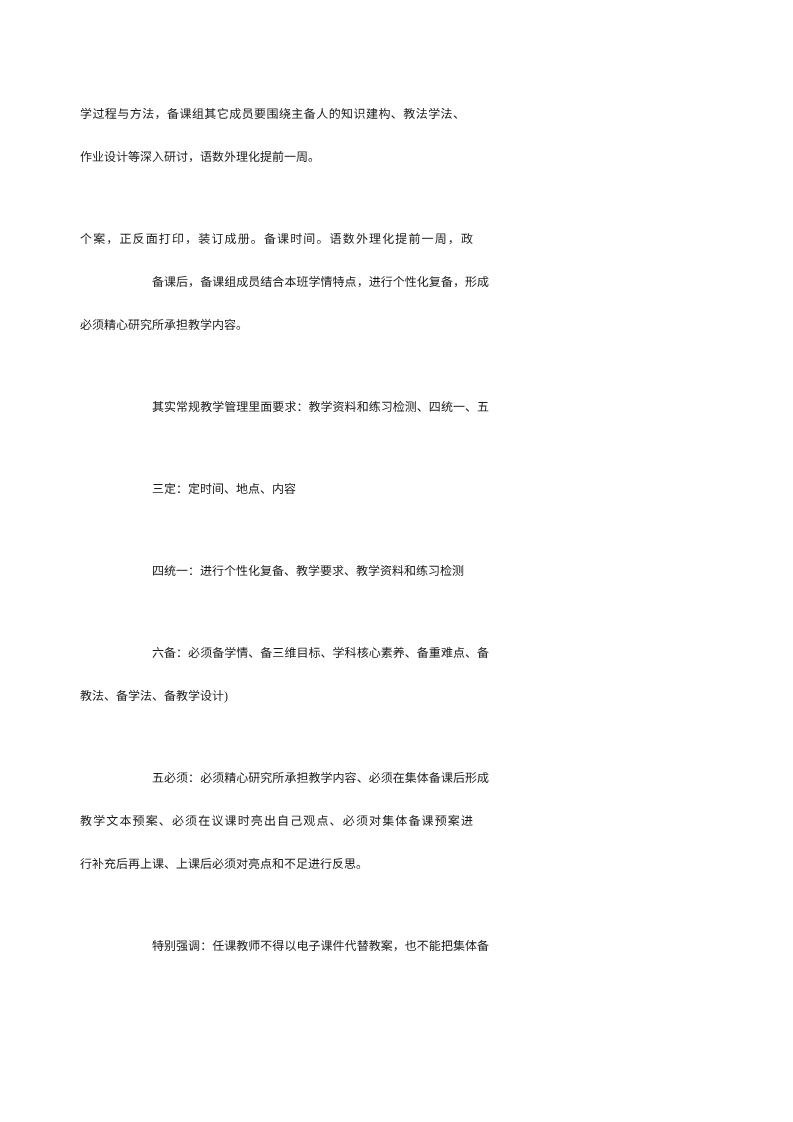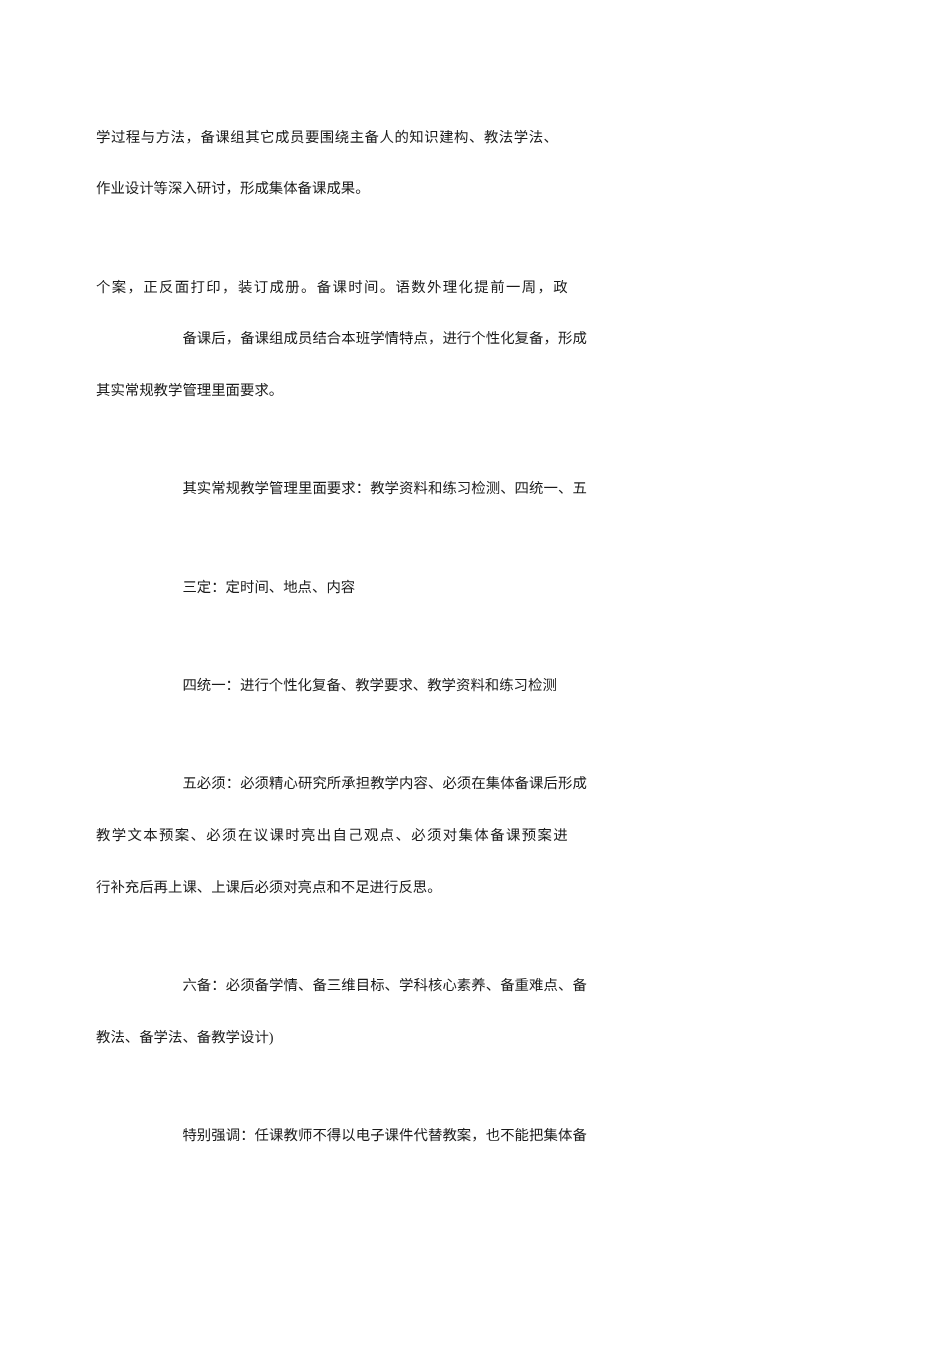--- a/index.html
+++ b/index.html
@@ -42,50 +42,50 @@
   }
 </style>
 </head>
 <body>
 
 <div class="page">
   <div class="content">
 
     <div class="para">
       <div class="line justify"><span style="letter-spacing: 0.433333px;">学过程与方法，备课组其它成员要围绕主备人的知识建构、教法学法、</span></div>
-      <div class="line"><span>作业设计等深入研讨，形成集体备课成果。</span></div>
+      <div class="line"><span>作业设计等深入研讨，语数外理化提前一周。</span></div>
     </div>
 
     <div class="para">
       <div class="line justify"><span style="letter-spacing: 1.13793px;">个案，正反面打印，装订成册。备课时间。语数外理化提前一周，政</span></div>
       <div class="line first-indent justify"><span style="letter-spacing: 0.037037px;">备课后，备课组成员结合本班学情特点，进行个性化复备，形成</span></div>
-      <div class="line"><span>其实常规教学管理里面要求。</span></div>
+      <div class="line"><span>必须精心研究所承担教学内容。</span></div>
     </div>
 
     <div class="para">
       <div class="line first-indent justify"><span style="letter-spacing: 0.037037px;">其实常规教学管理里面要求：教学资料和练习检测、四统一、五</span></div>
     </div>
 
     <div class="para">
       <div class="line first-indent"><span>三定：定时间、地点、内容</span></div>
     </div>
 
     <div class="para">
       <div class="line first-indent"><span>四统一：进行个性化复备、教学要求、教学资料和练习检测</span></div>
     </div>
 
     <div class="para">
+      <div class="line first-indent justify"><span style="letter-spacing: 0.037037px;">六备：必须备学情、备三维目标、学科核心素养、备重难点、备</span></div>
+      <div class="line"><span>教法、备学法、备教学设计)</span></div>
+    </div>
+
+    <div class="para">
       <div class="line first-indent justify"><span style="letter-spacing: 0.037037px;">五必须：必须精心研究所承担教学内容、必须在集体备课后形成</span></div>
       <div class="line justify"><span style="letter-spacing: 1.13793px;">教学文本预案、必须在议课时亮出自己观点、必须对集体备课预案进</span></div>
       <div class="line"><span>行补充后再上课、上课后必须对亮点和不足进行反思。</span></div>
-    </div>
-
-    <div class="para">
-      <div class="line first-indent justify"><span style="letter-spacing: 0.037037px;">六备：必须备学情、备三维目标、学科核心素养、备重难点、备</span></div>
-      <div class="line"><span>教法、备学法、备教学设计)</span></div>
     </div>
 
     <div class="para">
       <div class="line first-indent justify"><span style="letter-spacing: 0.037037px; font-family: Liberation Mono, monospace;">特别强调：任课教师不得以电子课件代替教案，也不能把集体备</span></div>
     </div>
 
   </div>
 </div>
 
 </body></html>

